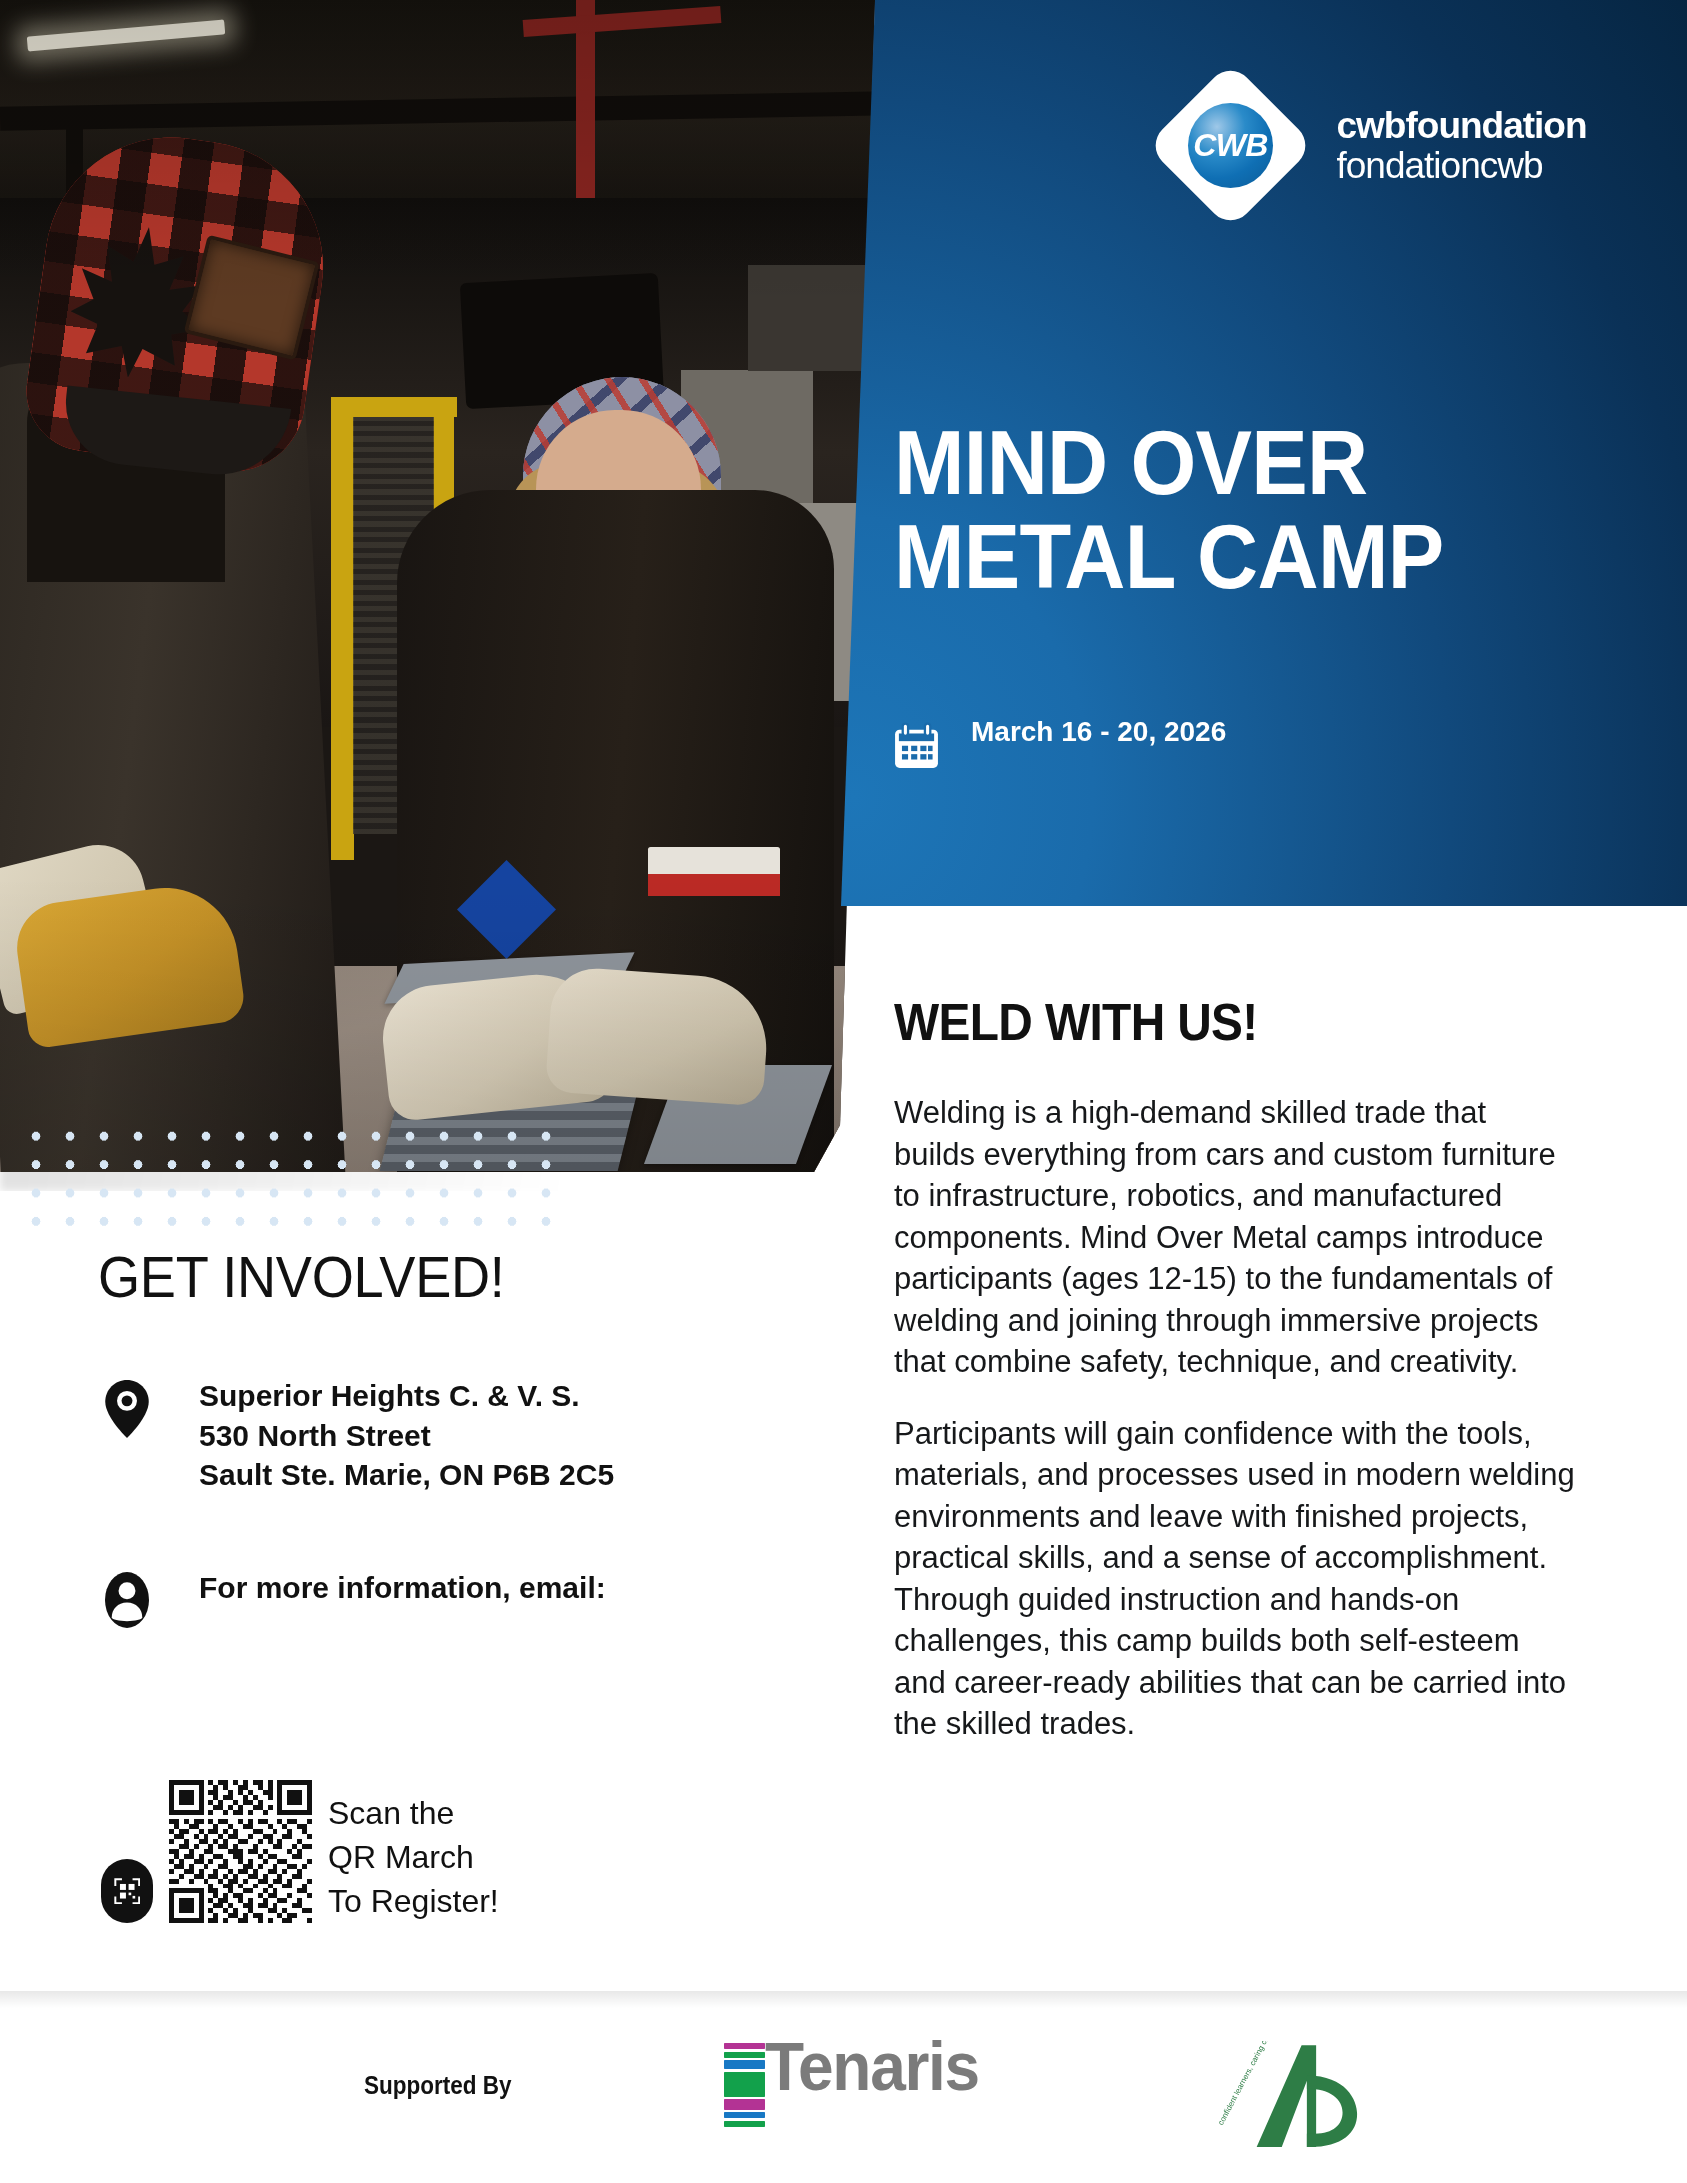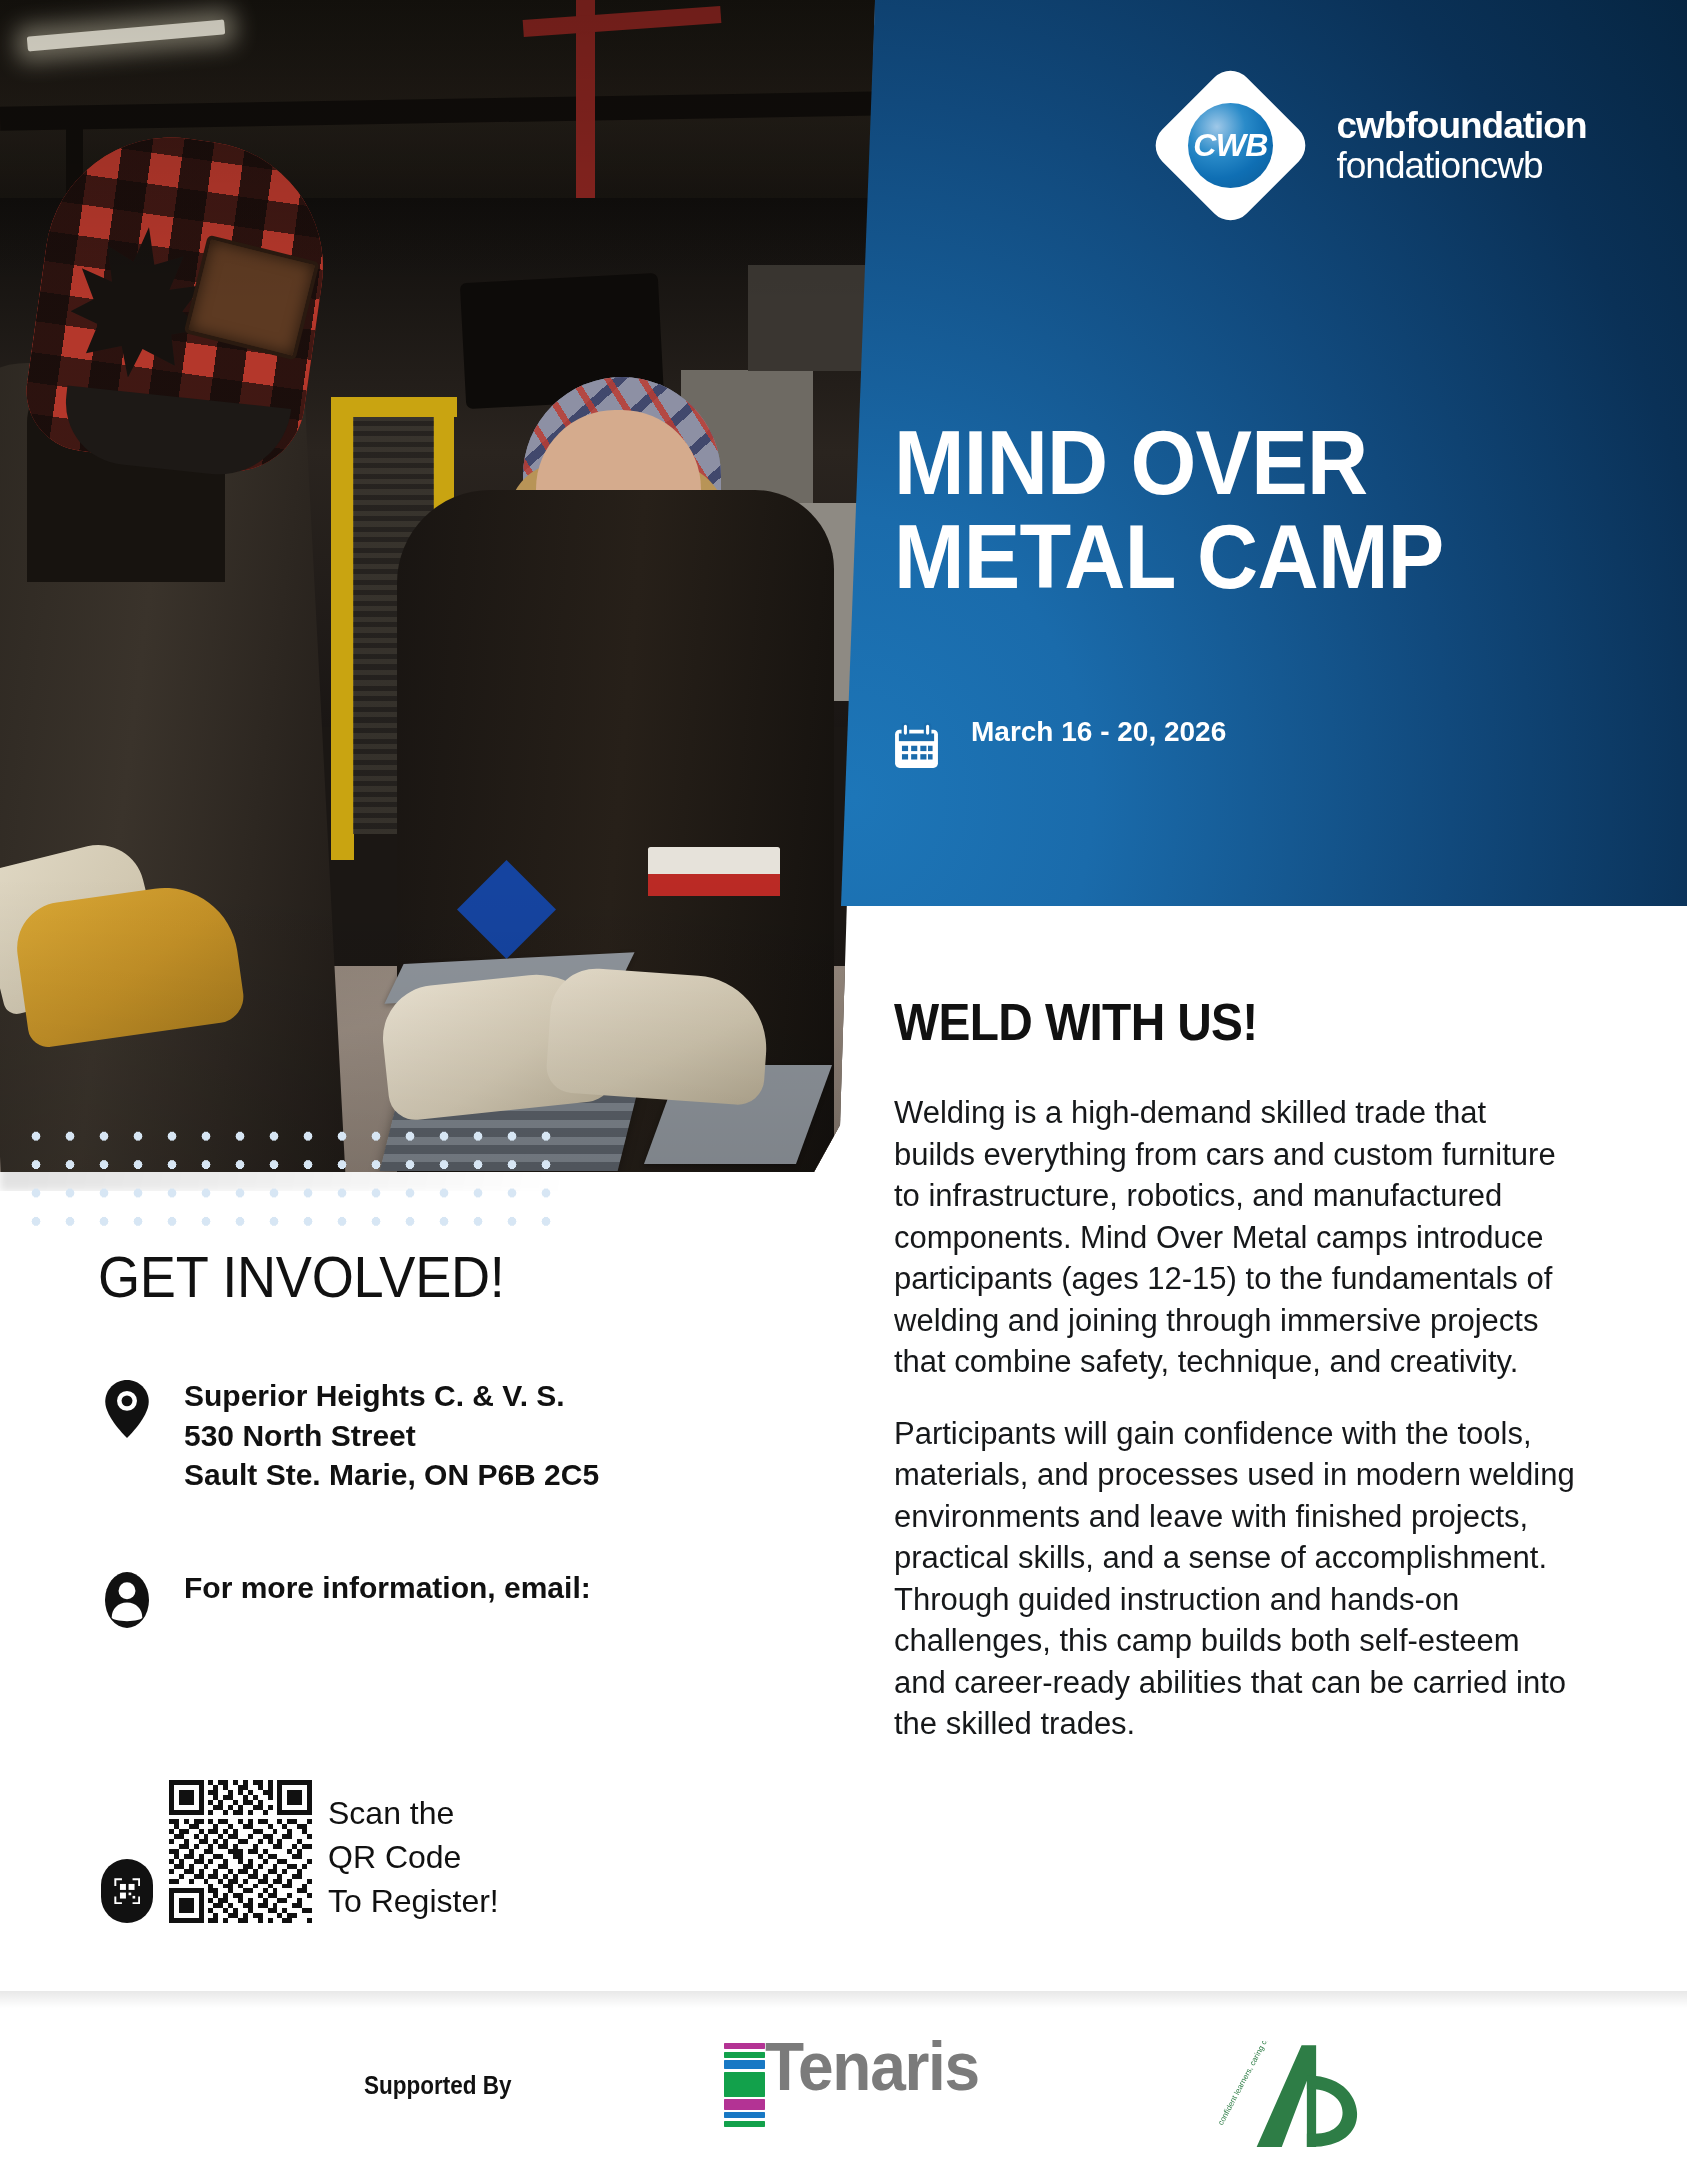--- a/index.html
+++ b/index.html
@@ -144,21 +144,21 @@
 
   
   #weld-head{position:absolute;left:894px;top:992px;font-size:52px;font-weight:bold;
     color:#111;letter-spacing:-0.7px;transform:scaleX(.92);transform-origin:left center;z-index:4;}
   #right-body{position:absolute;left:894px;top:1092px;width:681px;z-index:4;}
   #right-body p{margin:0 0 30px 0;font-size:31px;line-height:1.34;color:#16181a;}
 
   
   #get-involved{position:absolute;left:98px;top:1244px;font-size:57px;color:#111;
     letter-spacing:-0.3px;transform:scaleX(.95);transform-origin:left center;z-index:8;}
-  .info-row{position:absolute;display:flex;gap:29px;align-items:flex-start;z-index:8;}
+  .info-row{position:absolute;display:flex;gap:44px;align-items:flex-start;z-index:8;}
   .info-ico{width:56px;flex:none;display:flex;justify-content:center;padding-top:4px;}
   .info-lines div{font-size:30px;font-weight:bold;color:#111;line-height:1.32;white-space:nowrap;}
   #row-location{left:99px;top:1376px;}
   #row-email{left:99px;top:1568px;}
 
   
   #row-qr{position:absolute;left:101px;top:1780px;display:flex;align-items:flex-end;gap:16px;z-index:8;}
   .qr-badge{width:52px;height:64px;background:#111;border-radius:26.5px;position:relative;
     display:flex;align-items:center;justify-content:center;flex:none;margin-top:6.6px;}
   #qr-code{width:143px;height:143px;flex:none;}
@@ -546,21 +546,21 @@
         <rect x="11" y="28" width="1" height="1"></rect>
         <rect x="14" y="28" width="2" height="1"></rect>
         <rect x="18" y="28" width="1" height="1"></rect>
         <rect x="20" y="28" width="1" height="1"></rect>
         <rect x="23" y="28" width="2" height="1"></rect>
         <rect x="28" y="28" width="1" height="1"></rect>
     </g>
   </svg>
   <div class="qr-text">
     <div>Scan the</div>
-    <div>QR Code</div>
+    <div>QR March</div>
     <div>To Register!</div>
   </div>
 </div>
 
 <div id="footer-div"></div>
 <div id="footer"></div>
 <div id="supported-by">Supported By</div>
 
 <div id="tenaris">
   <div class="ten-bars">

